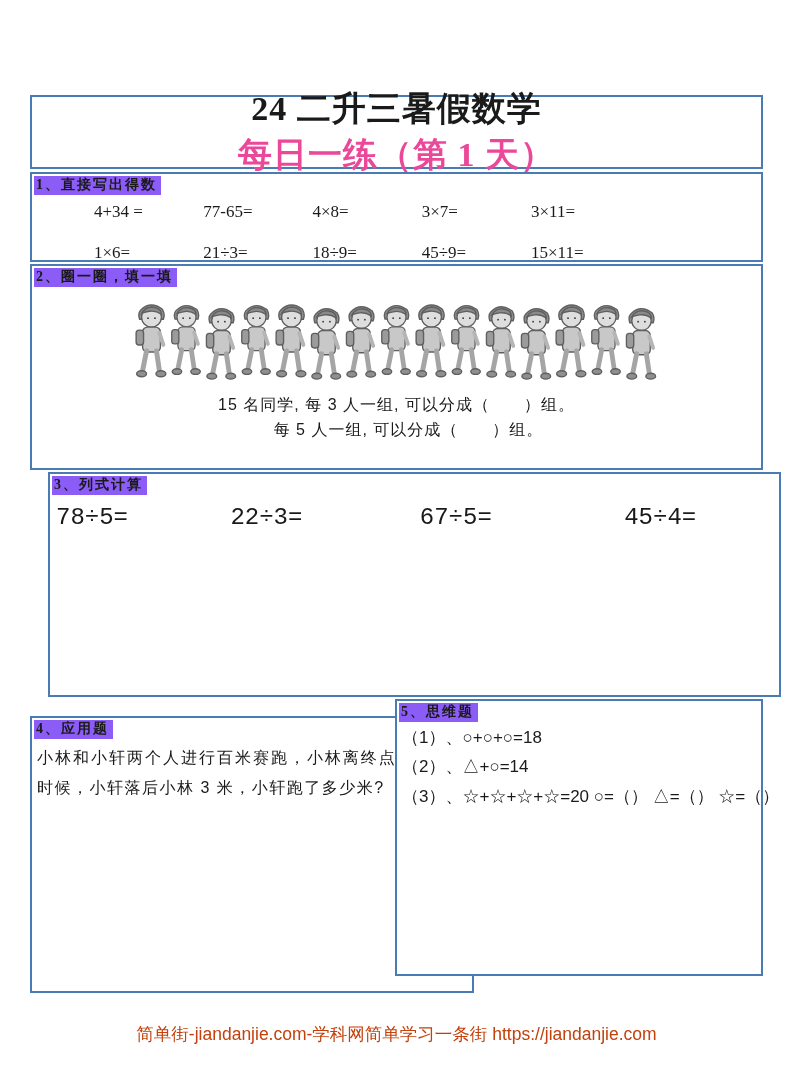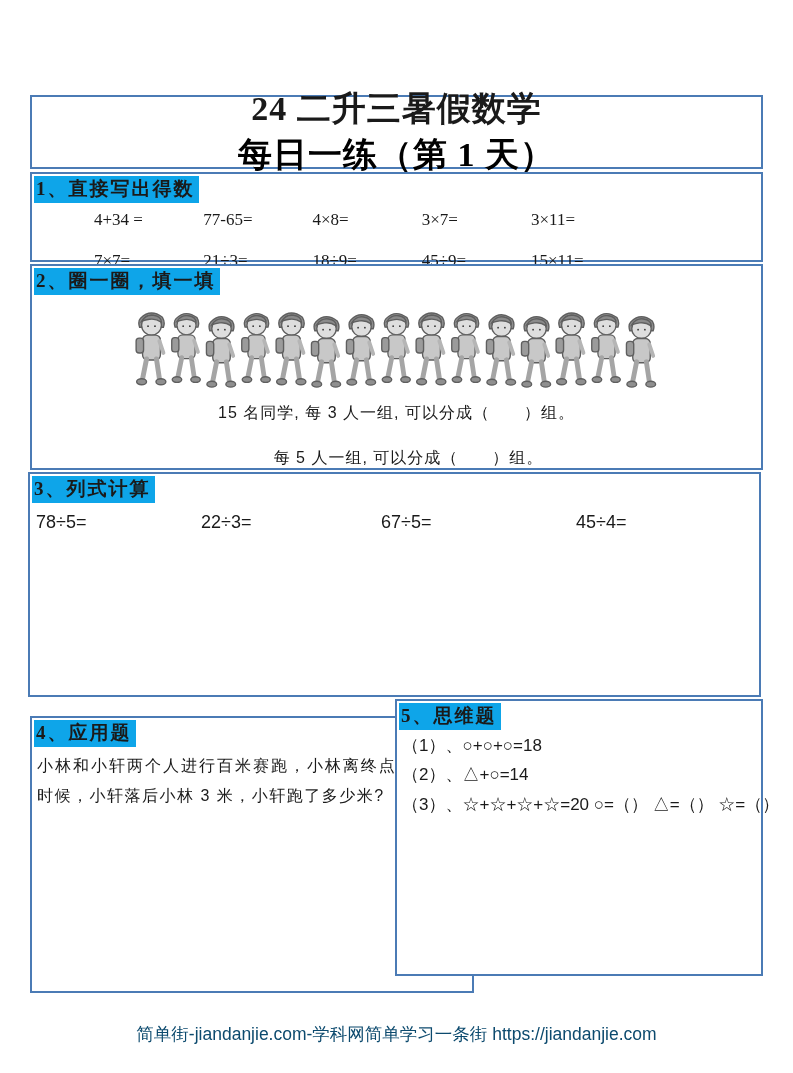--- a/index.html
+++ b/index.html
@@ -20,29 +20,29 @@
   
   .title-box {
     left: 30px; top: 95px; width: 733px; height: 74px;
     display: flex; align-items: center; justify-content: center;
     font-family: "Liberation Serif", serif;
     font-weight: bold;
     font-size: 34px;
     letter-spacing: 1px;
     white-space: nowrap;
   }
-  .title-red { color: #000000; }
+  .title-red { color: #ec4899; }
   
   .sec-heading {
     display: inline-block;
     margin: 2px 4px 0 2px;
     padding: 0 4px 1px 2px;
-    background: #0ea5e9;
+    background: #8b5cf6;
     font-weight: bold;
-    font-size: 19px;
+    font-size: 14px;
     font-family: "Liberation Serif", serif;
     letter-spacing: 2px;
   }
   
   .sec1 { left: 30px; top: 172px; width: 733px; height: 90px; }
   .eq-row { margin-left: 62px; white-space: nowrap; font-family: "Liberation Serif", serif; font-size: 17px; }
   .eq-row.first { margin-top: 7px; }
   .eq-row.second { margin-top: 21px; }
   .eq { display: inline-block; width: 105px; }
   
@@ -51,24 +51,24 @@
     margin-top: 10px;
     display: flex; justify-content: center; align-items: flex-end;
     height: 90px;
   }
   .kid { width: 35px; height: 84px; flex: 0 0 auto; }
   .kid:nth-child(2n)   { transform: translateY(-2px) scale(0.98); }
   .kid:nth-child(3n)   { transform: translateY(2px); }
   .kid:nth-child(4n+1) { transform: translateY(-1px) scale(1.02); }
   .sec2-line { text-align: center; font-size: 16px; letter-spacing: 1px; }
   .sec2-line.l1 { margin-top: 8px; }
-  .sec2-line.l2 { margin-top: 24px; padding-left: 24px; }
-  
-  .sec3 { left: 28px; top: 472px; width: 733px; height: 225px; }
-  .sec3 .probs { margin: 9px 0 0 6px; font-family: Liberation Sans, sans-serif; font-size: 18px; white-space: nowrap; }
+  .sec2-line.l2 { margin-top: 4px; padding-left: 24px; }
+  
+  .sec3 { left: 48px; top: 472px; width: 733px; height: 225px; }
+  .sec3 .probs { margin: 9px 0 0 6px; font-family: Liberation Mono, monospace; font-size: 24px; white-space: nowrap; }
   .sec3 .prob { display: inline-block; }
   .sec3 .prob:nth-child(1) { width: 160px; }
   .sec3 .prob:nth-child(2) { width: 175px; }
   .sec3 .prob:nth-child(3) { width: 190px; }
   
   .sec4 { left: 30px;  top: 716px; width: 444px; height: 277px; }
   .sec5 { left: 395px; top: 699px; width: 368px; height: 277px; }
   .sec4 .body-text {
     margin: 4px 6px 0 5px;
     font-size: 16px;
@@ -76,21 +76,21 @@
     text-align: justify;
     letter-spacing: 1.5px;
   }
   .sec5 .line { margin: 3px 4px 0 5px; font-size: 17px; line-height: 1.55; white-space: nowrap; }
   .sec5 .line.intro { margin-top: 4px; letter-spacing: 1px; }
   
   .footer {
     position: absolute;
     left: 0; top: 1022px; width: 793px;
     text-align: center;
-    color: #0c4a6e;
+    color: #c2410c;
     font-size: 17.5px;
   }
   .hidden-defs { position: absolute; width: 0; height: 0; overflow: hidden; }
 </style>
 </head>
 <body>
 
 <svg class="hidden-defs" aria-hidden="true">
   <defs>
     <g id="kid-symbol" stroke="#5f5f5f" stroke-width="1.4">
@@ -120,21 +120,21 @@
   <div class="box sec1">
     <span class="sec-heading">1、直接写出得数</span>
     <div class="eq-row first">
       <span class="eq">4+34 =</span>
       <span class="eq">77-65=</span>
       <span class="eq">4×8=</span>
       <span class="eq">3×7=</span>
       <span class="eq">3×11=</span>
     </div>
     <div class="eq-row second">
-      <span class="eq">7×7=</span>
+      <span class="eq">1×6=</span>
       <span class="eq">21÷3=</span>
       <span class="eq">18÷9=</span>
       <span class="eq">45÷9=</span>
       <span class="eq">15×11=</span>
     </div>
   </div>
 
   <div class="box sec2">
     <span class="sec-heading">2、圈一圈，填一填</span>
     <div class="kids-row">

